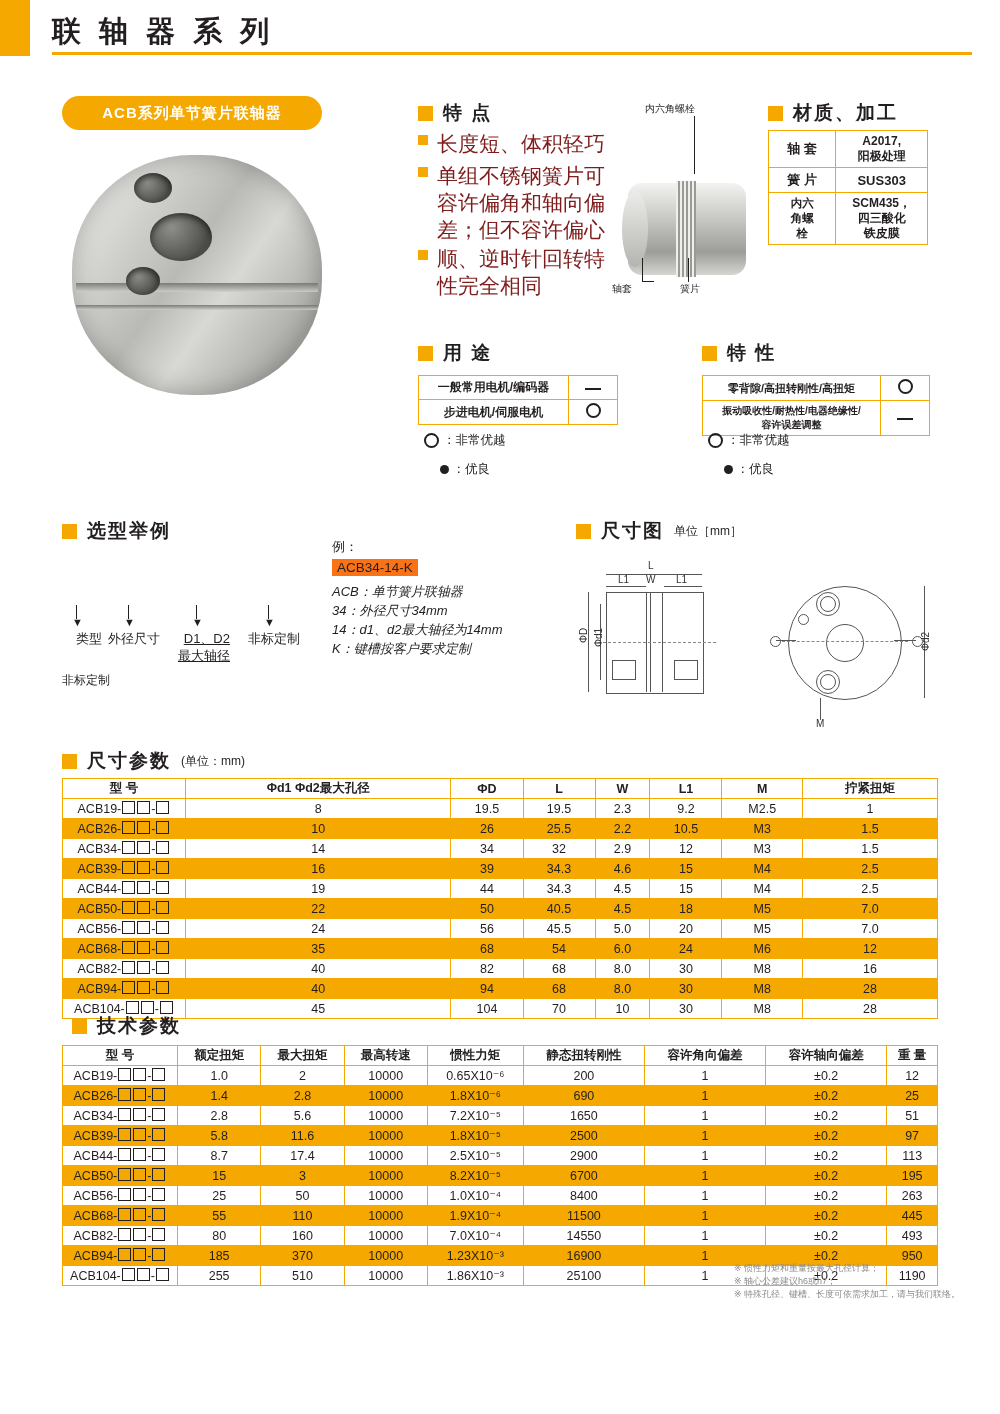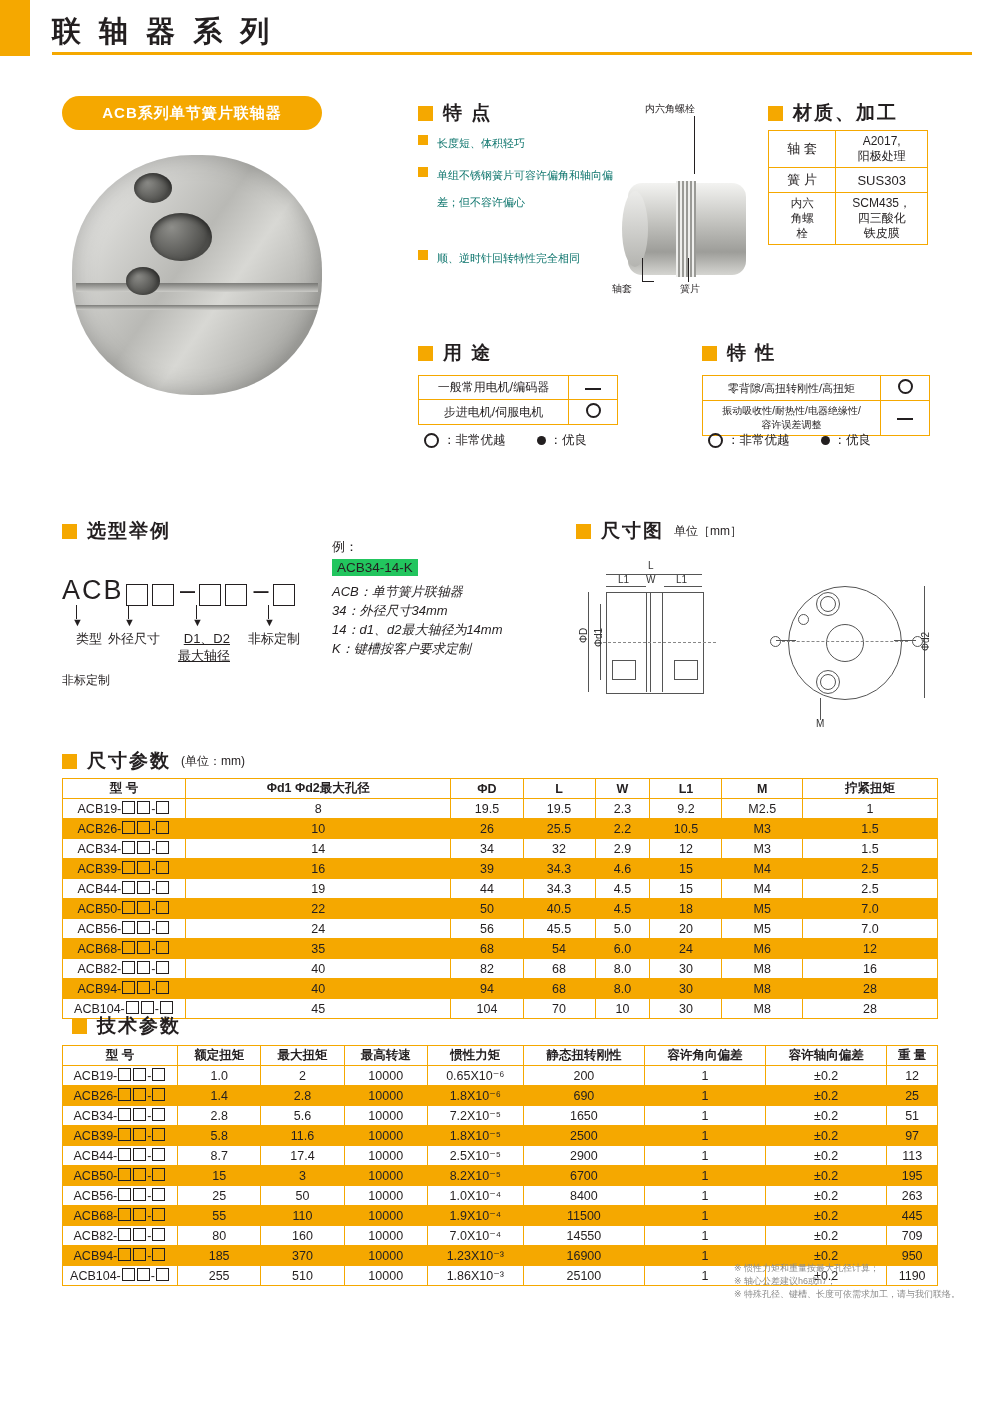--- a/index.html
+++ b/index.html
@@ -39,49 +39,49 @@
   .cpl .hole{position:absolute;border-radius:50%;
      background:radial-gradient(circle at 35% 30%,#8e8e8a,#4d4d4a 70%,#6d6d69 100%);
      box-shadow:inset 0 3px 7px rgba(0,0,0,.6);}
   .cpl .h1{left:78px;top:58px;width:62px;height:48px;}
   .cpl .h2{left:62px;top:18px;width:38px;height:30px;}
   .cpl .h3{left:54px;top:112px;width:34px;height:28px;}
 
   
   .bullet{position:absolute;display:flex;gap:9px;align-items:flex-start;}
   .bullet .bq{width:10px;height:10px;background:#f5a800;margin-top:5px;flex:0 0 10px;}
-  .bullet .btx{font-size:11px;line-height:27px;color:#0f766e;}
+  .bullet .btx{font-size:21px;line-height:27px;color:#7f1d1d;}
 
   
   .mini{position:absolute;left:628px;top:175px;width:120px;height:110px;}
   .mini .mb{position:absolute;left:0;top:8px;width:118px;height:92px;border-radius:14px;
     background:linear-gradient(180deg,#f3f3f1,#c6c6c2 40%,#9d9d99 75%,#d5d5d1);}
   .mini .mring{position:absolute;left:48px;top:6px;width:20px;height:96px;
     background:repeating-linear-gradient(90deg,#efefed 0 2px,#9a9a96 2px 4px);}
   .mini .mcap{position:absolute;left:-6px;top:16px;width:26px;height:76px;border-radius:13px/38px;
     background:linear-gradient(180deg,#ececea,#b4b4b0);}
   .lbl{position:absolute;font-size:10px;color:#231f20;}
   .ln{position:absolute;background:#231f20;}
 
   
   table.yt{border-collapse:collapse;}
-  table.yt td,table.yt th{border:1px solid #f5a800;font-size:13px;text-align:center;padding:3px 16px;color:#231f20;font-weight:normal;}
+  table.yt td,table.yt th{border:1px solid #f5a800;font-size:13px;text-align:center;padding:3px 16px;color:#231f20;font-weight:bold;}
   .circ{display:inline-block;width:11px;height:11px;border-radius:50%;border:2px solid #231f20;}
   .dot{display:inline-block;width:9px;height:9px;border-radius:50%;background:#231f20;}
   .dash{display:inline-block;width:16px;height:2px;background:#231f20;vertical-align:middle;}
-  .legend{position:absolute;font-size:12.5px;display:flex;gap:31px;align-items:center;color:#231f20;}
+  .legend{position:absolute;font-size:12.5px;display:flex;gap:12px;align-items:center;color:#231f20;flex-direction:column;}
   .legend span.i{display:inline-flex;align-items:center;gap:4px;}
 
   
   .selbox{position:absolute;}
   .code{font-size:27px;letter-spacing:2px;}
   .sqbox{display:inline-block;width:20px;height:20px;border:1.4px solid #231f20;vertical-align:middle;margin:0 2px;}
   .arrowcol{position:absolute;font-size:13px;text-align:right;line-height:17px;}
   .vline{position:absolute;width:1px;background:#231f20;}
-  .hi{background:#22c55e;padding:1px 5px;font-size:13.5px;}
+  .hi{background:#f97316;padding:1px 5px;font-size:13.5px;}
   .nsc{position:absolute;font-size:12px;}
   .nscbar{position:absolute;background:#f5a800;font-size:12px;padding:3px 6px;color:#231f20;}
 
   
   .draw{position:absolute;left:576px;top:552px;width:400px;height:190px;}
   .dln{position:absolute;background:#555;}
   .dtx{position:absolute;font-size:10px;color:#333;}
   .dbox{position:absolute;border:1px solid #555;}
   .dcircle{position:absolute;border:1px solid #555;border-radius:50%;}
   .dashed{position:absolute;border-top:1px dashed #888;}
@@ -227,25 +227,20 @@
         <i class="dot"></i>
         <span>：优良</span>
       </span>
   </div>
 
   <div class="sqhead" style="left:62px;top:518px;">
     <i class="sq"></i>
       <span class="tx">选型举例</span>
   </div>
 
-  <div class="selbox" style="left:62px;top:575px;">
-    <span class="code">ACB</span><span class="sqbox"></span><span class="sqbox"></span>
-    <span class="code">–</span><span class="sqbox"></span><span class="sqbox"></span>
-    <span class="code">–</span><span class="sqbox"></span>
-  </div>
   <div class="vline" style="left:76px;top:605px;height:14px;"></div>
   <div class="vline" style="left:128px;top:605px;height:14px;"></div>
   <div class="vline" style="left:196px;top:605px;height:14px;"></div>
   <div class="vline" style="left:268px;top:605px;height:14px;"></div>
   <div style="position:absolute;left:72px;top:616px;font-size:11px;">▼</div>
   <div style="position:absolute;left:124px;top:616px;font-size:11px;">▼</div>
   <div style="position:absolute;left:192px;top:616px;font-size:11px;">▼</div>
   <div style="position:absolute;left:264px;top:616px;font-size:11px;">▼</div>
 
   <div class="arrowcol" style="left:50px;top:630px;width:52px;">类型</div>
@@ -551,21 +546,21 @@
         </tr>
         <tr class="">
           <td class="mcell">ACB82-<span class="sq2"></span><span class="sq2"></span>-<span class="sq2"></span></td>
           <td>80</td>
           <td>160</td>
           <td>10000</td>
           <td>7.0X10⁻⁴</td>
           <td>14550</td>
           <td>1</td>
           <td>±0.2</td>
-          <td>709</td>
+          <td>493</td>
         </tr>
         <tr class="alt">
           <td class="mcell">ACB94-<span class="sq2"></span><span class="sq2"></span>-<span class="sq2"></span></td>
           <td>185</td>
           <td>370</td>
           <td>10000</td>
           <td>1.23X10⁻³</td>
           <td>16900</td>
           <td>1</td>
           <td>±0.2</td>

